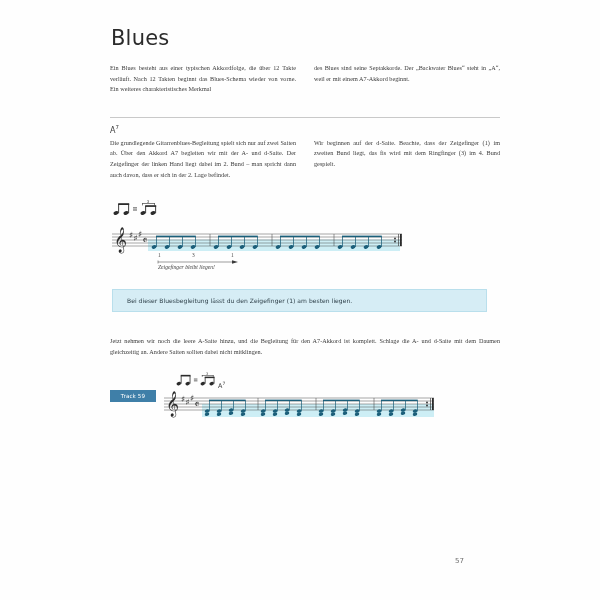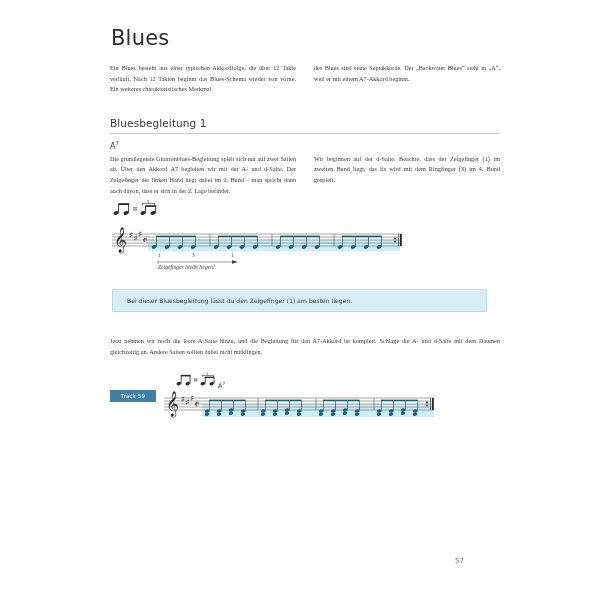--- a/index.html
+++ b/index.html
@@ -262,21 +262,20 @@
     <div class="two-col">
       <div class="col">
         <p class="body-text">Ein Blues besteht aus einer typischen Akkordfolge, die über 12 Takte verläuft. Nach 12 Takten beginnt das Blues-Schema wieder von vorne. Ein weiteres charakteristisches Merkmal</p>
       </div>
       <div class="col">
         <p class="body-text">des Blues sind seine Septakkorde. Der „Backwater Blues“ steht in „A“, weil er mit einem A7-Akkord beginnt.</p>
       </div>
     </div>
 
     <div class="section-head">
-      <h2>Bluesbegleitung 1</h2>
       <div class="rule"></div>
     </div>
 
     <div class="chord-symbol"><span>A</span><sup>7</sup></div>
 
     <div class="two-col">
       <div class="col">
         <p class="body-text">Die grundlegende Gitarrenblues-Begleitung spielt sich nur auf zwei Saiten ab. Über den Akkord A7 begleiten wir mit der A- und d-Saite. Der Zeigefinger der linken Hand liegt dabei im 2. Bund – man spricht dann auch davon, dass er sich in der 2. Lage befindet.</p>
       </div>
       <div class="col">

